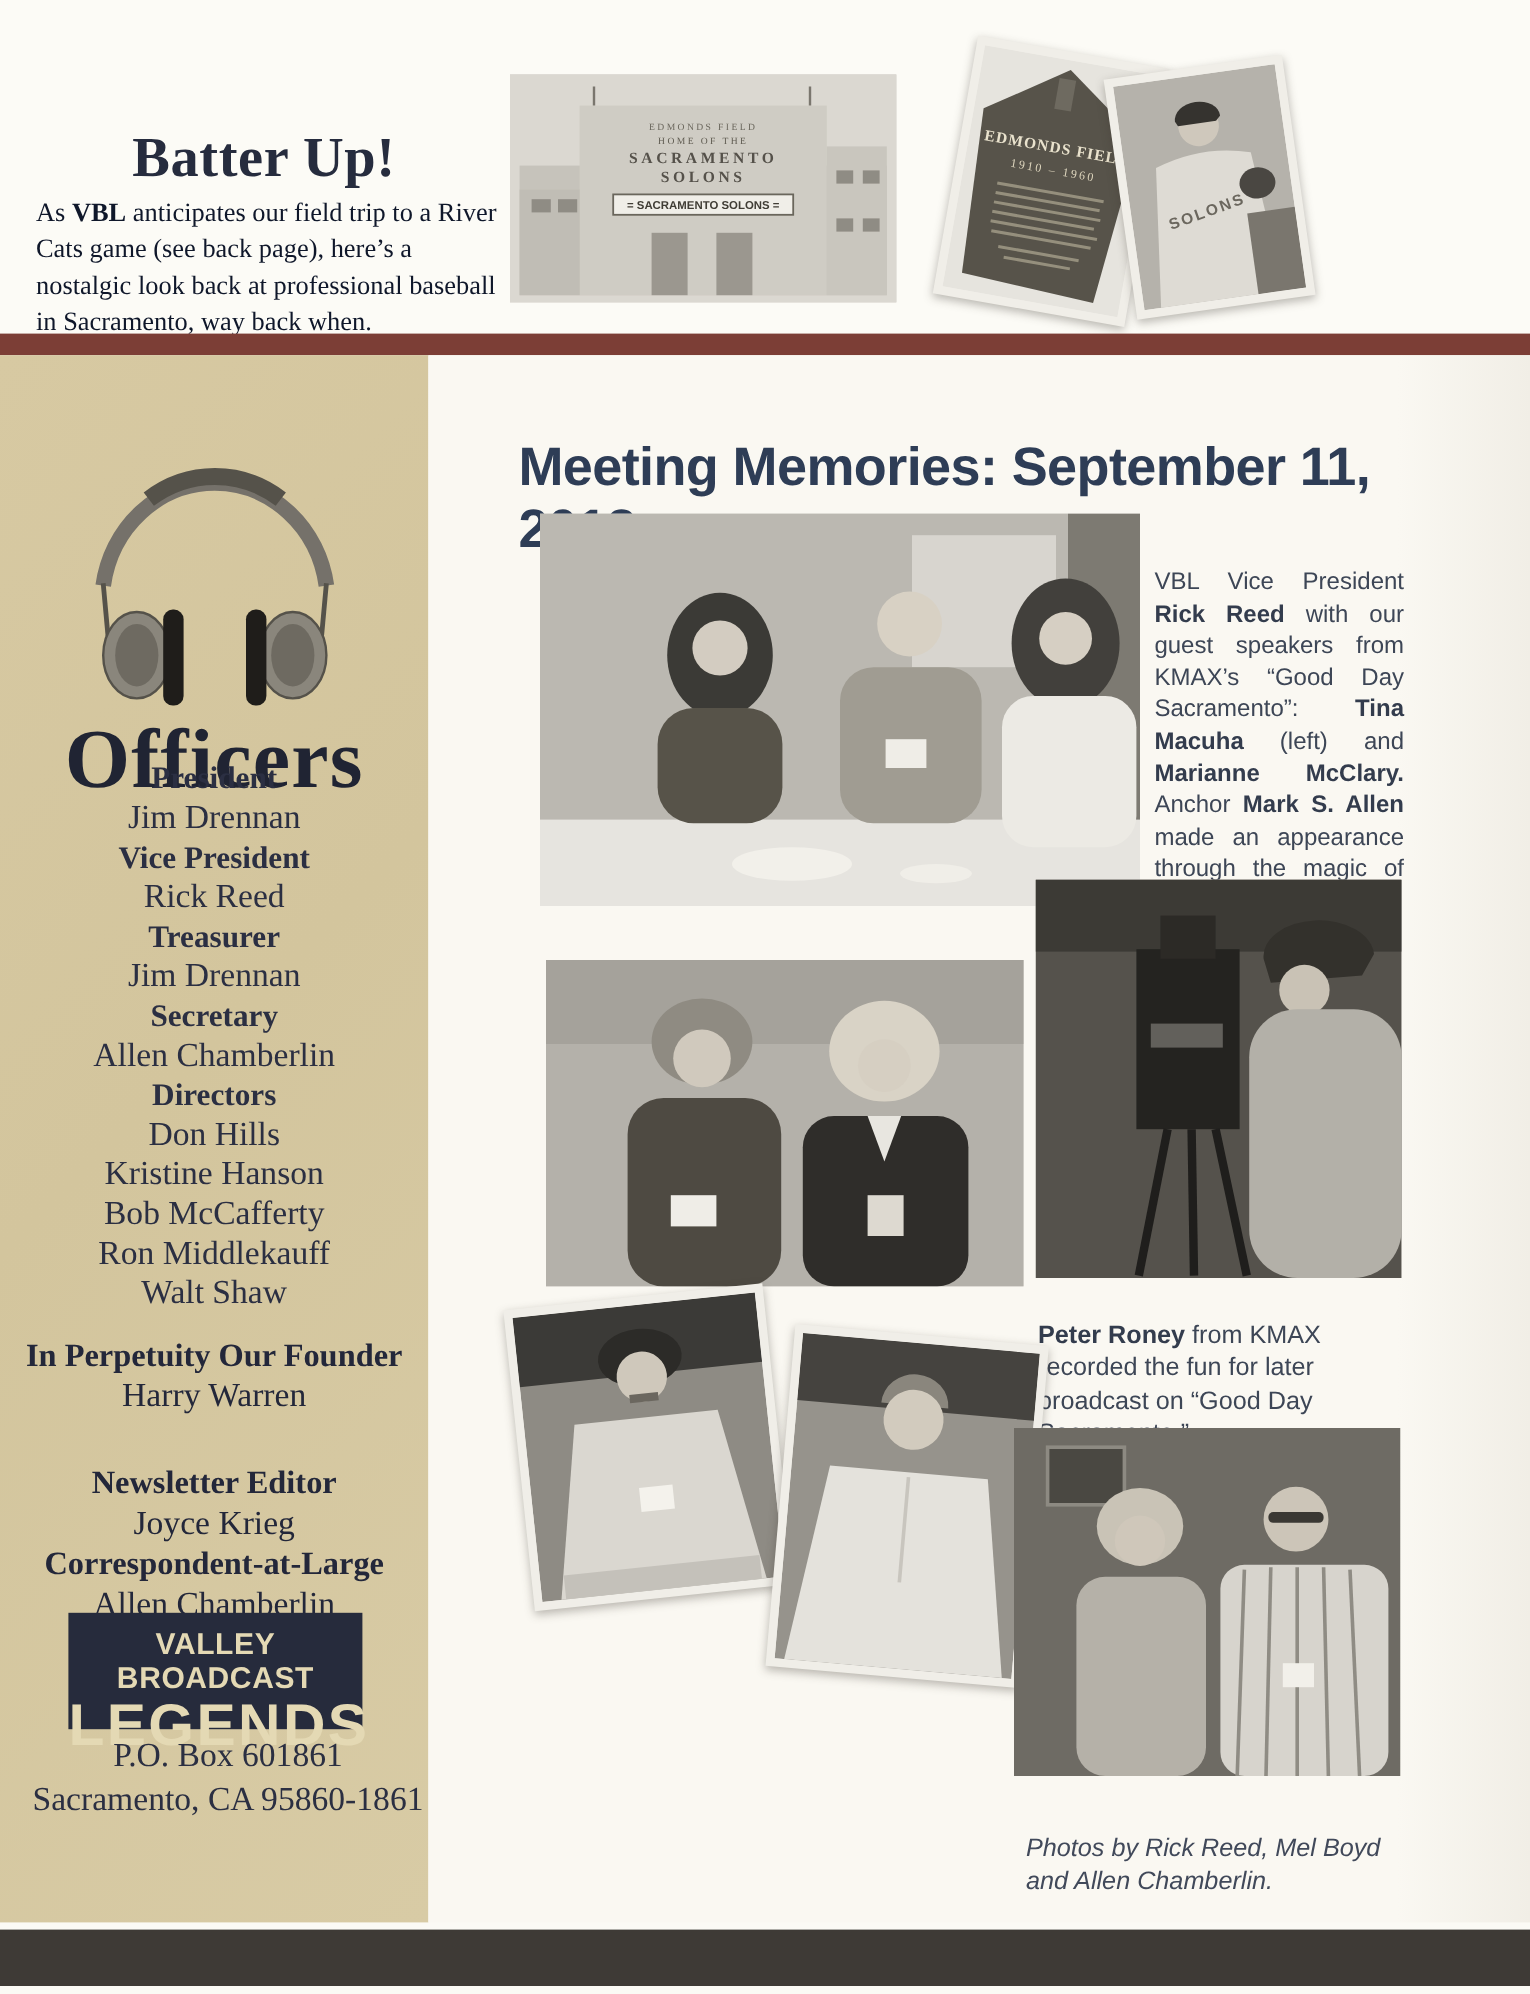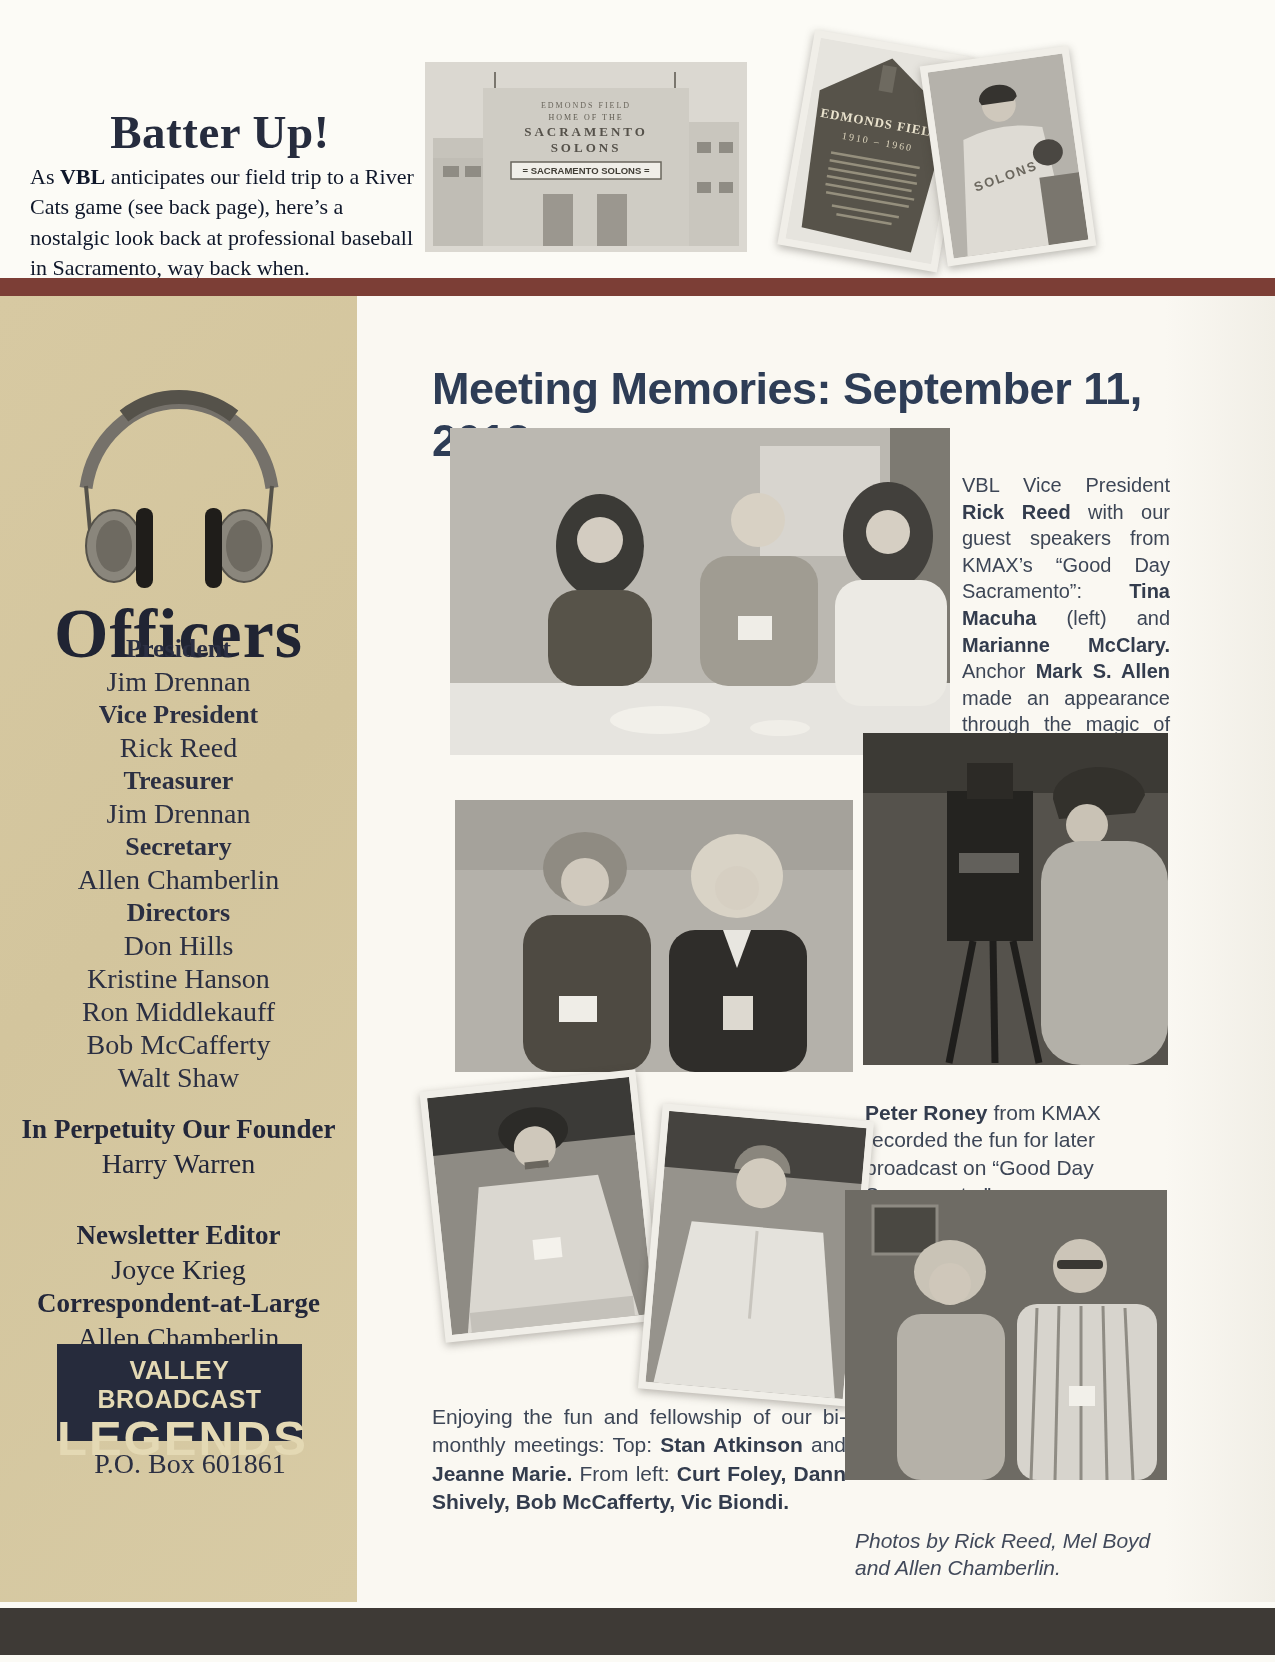--- a/index.html
+++ b/index.html
@@ -153,38 +153,39 @@
       <div class="role-name">Jim Drennan</div>
       <div class="role-label">Vice President</div>
       <div class="role-name">Rick Reed</div>
       <div class="role-label">Treasurer</div>
       <div class="role-name">Jim Drennan</div>
       <div class="role-label">Secretary</div>
       <div class="role-name">Allen Chamberlin</div>
       <div class="role-label">Directors</div>
       <div class="role-name">Don Hills</div>
       <div class="role-name">Kristine Hanson</div>
+      <div class="role-name">Bob McCafferty</div>
       <div class="role-name">Ron Middlekauff</div>
-      <div class="role-name">Bob McCafferty</div>
       <div class="role-name">Walt Shaw</div>
     </div>
 
     <div class="founder-label">In Perpetuity Our Founder</div>
     <div class="founder-name">Harry Warren</div>
     <div class="editor-label">Newsletter Editor</div>
     <div class="editor-name">Joyce Krieg</div>
     <div class="corr-label">Correspondent-at-Large</div>
     <div class="corr-name">Allen Chamberlin</div>
 
     <div class="logo-box">
       <div class="logo-line1">VALLEY BROADCAST</div>
       <div class="logo-line2">LEGENDS</div>
     </div>
 
     <div class="addr1">P.O. Box 601861</div>
+    <div class="addr2">Sacramento, CA 95860-1861</div>
   </aside>
 
   <main class="main">
     <h2 class="main-heading">Meeting Memories: September 11, 2013</h2>
 
     <div class="photo photo-top">
       <svg width="500" height="327" viewBox="0 0 500 327">
         <rect width="500" height="327" fill="#bbb8b1"></rect>
         <rect x="310" y="18" width="120" height="110" fill="#d8d5cf"></rect>
         <rect x="440" y="0" width="60" height="260" fill="#7d7a72"></rect>
@@ -278,18 +279,17 @@
           <line x1="192" y1="118" x2="186" y2="290"></line>
             <line x1="214" y1="116" x2="210" y2="290"></line>
           <line x1="236" y1="116" x2="236" y2="290"></line>
             <line x1="258" y1="116" x2="262" y2="290"></line>
           <line x1="280" y1="118" x2="288" y2="290"></line>
         </g>
         <rect x="224" y="196" width="26" height="20" fill="#f2f0ea"></rect>
       </svg>
     </div>
 
-    <p class="cap cap-group"><span>Enjoying the fun and fellowship of our bi-monthly meetings: Top: </span><b>Stan Atkinson</b><span> and </span><b>Jeanne Marie.</b><span> From left: </span><b>Curt Foley, Dann Shively, Bob McCafferty, Vic Biondi.</b></p>
     <p class="cap cap-credits"><span style="font-style: italic;">Photos by Rick Reed, Mel Boyd and Allen Chamberlin.</span></p>
   </main>
 
   <div class="footer-bar"></div>
 </div>
 
 </body></html>

